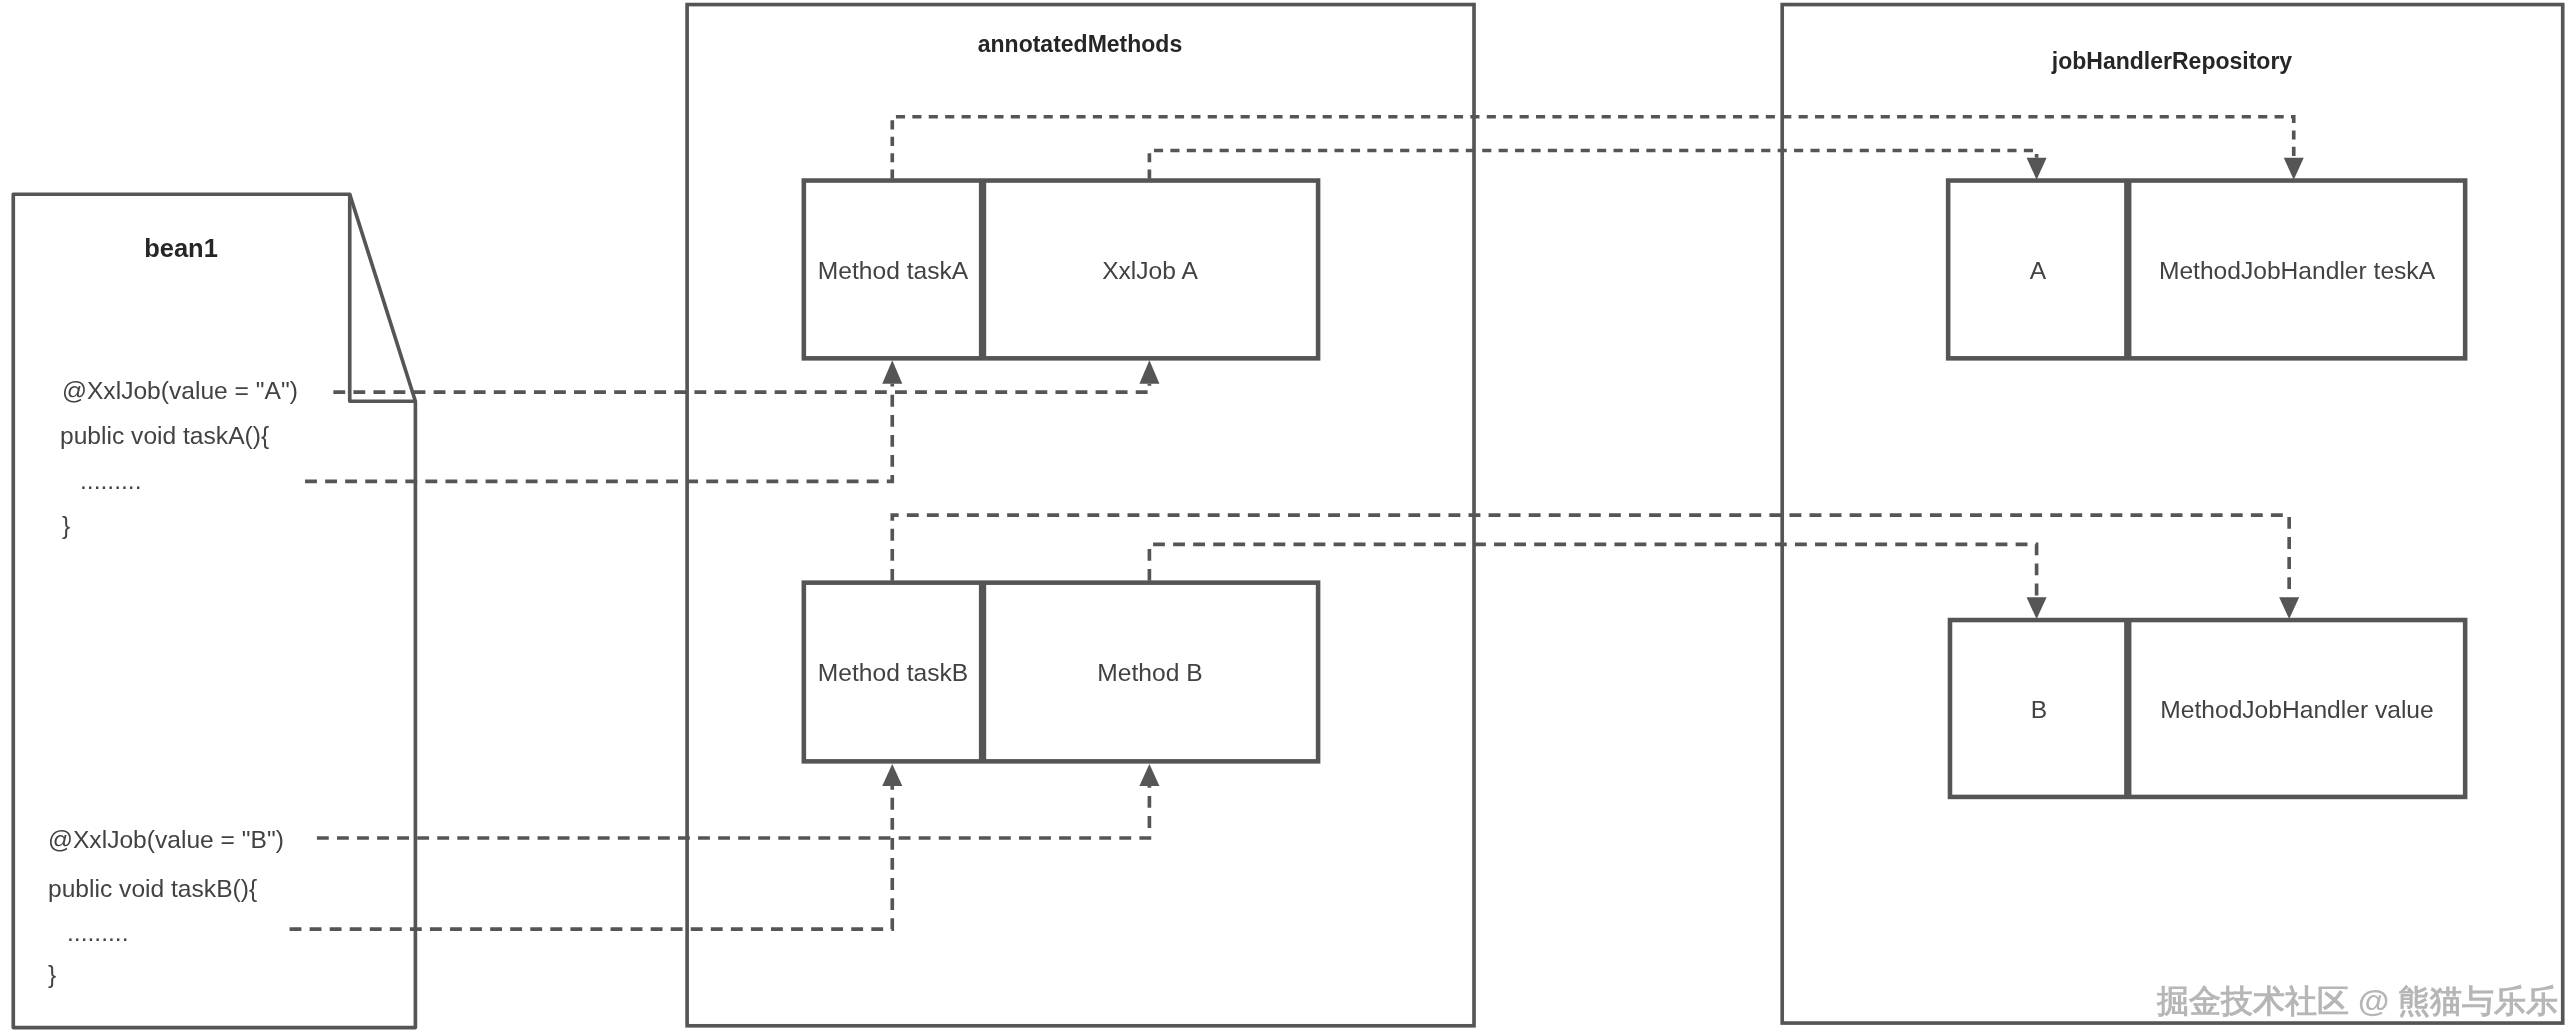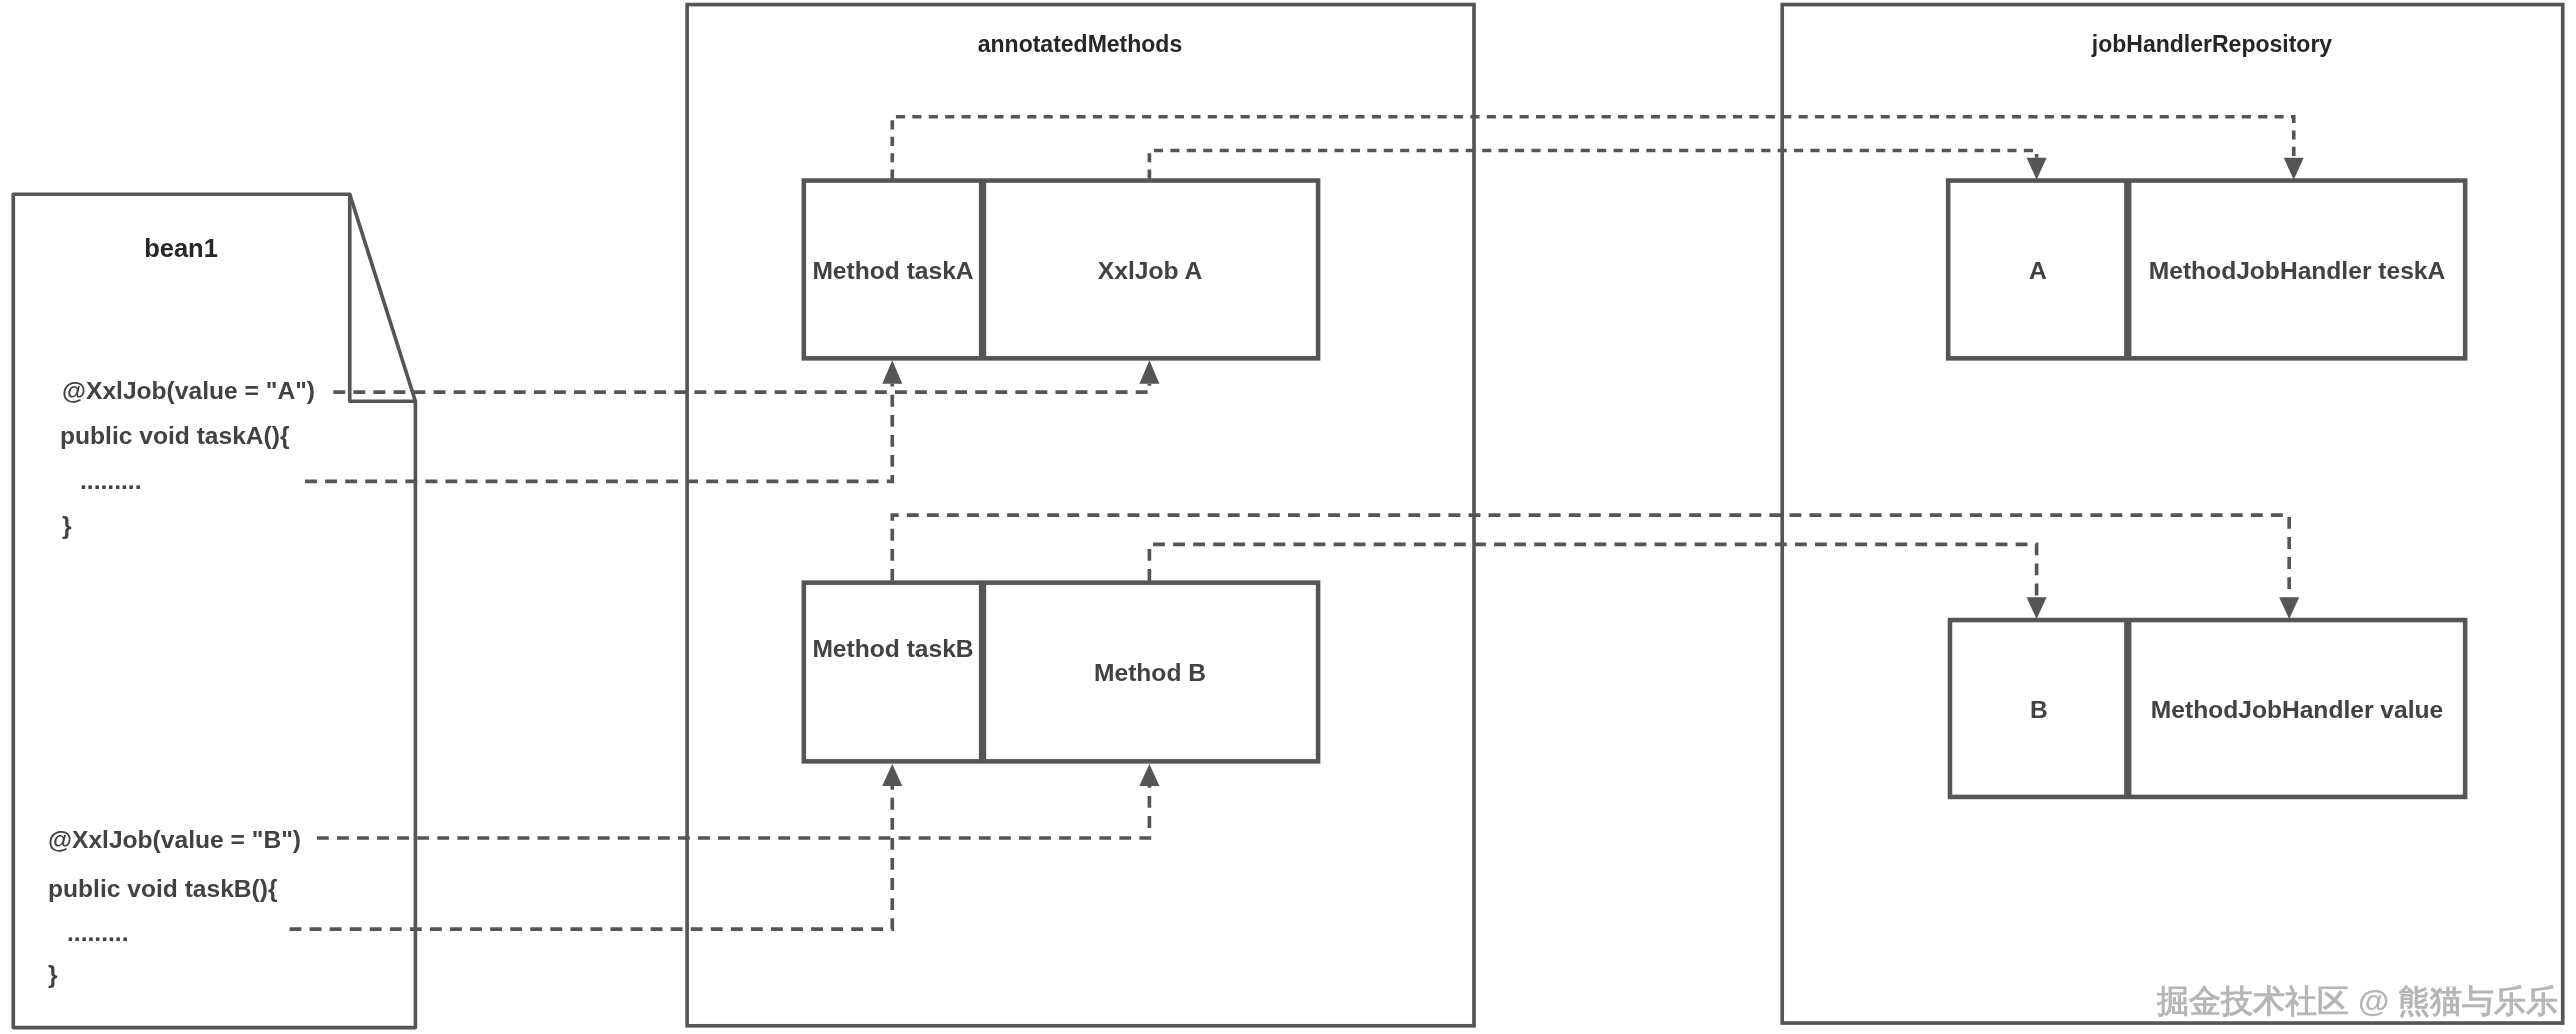--- a/index.html
+++ b/index.html
@@ -6,21 +6,21 @@
     --line:#555555; --text:#424242; --title:#262626; --watermark:#b6b6b6; --background:#ffffff;
   }
   html,body{margin:0;padding:0;background:var(--background);}
   .stage{
     position:relative;width:2576px;height:1034px;background:var(--background);
     font-family:"Liberation Sans",sans-serif;overflow:hidden;
   }
   .stage svg{position:absolute;left:0;top:0;}
   .label{
     position:absolute;white-space:nowrap;color:var(--text);
-    font-size:24.6px;line-height:29px;font-weight:bold;
+    font-size:24.6px;line-height:29px;
   }
   .center{transform:translate(-50%,-50%);}
   .vcenter{transform:translateY(-50%);}
   .title{font-weight:bold;font-size:23px;color:var(--title);}
   .code{font-size:24.6px;color:var(--text);}
   .watermark{
     position:absolute;right:18px;top:980px;font-size:32px;
     color:var(--watermark);text-shadow:1.4px 1.4px 0 #ffffff;
     font-weight:bold;
   }
@@ -83,24 +83,24 @@
   <div class="label code vcenter" style="left:62px;top:525px;">}</div>
 
   <div class="label code vcenter" style="left:48px;top:839px;">@XxlJob(value = "B")</div>
   <div class="label code vcenter" style="left:48px;top:888px;">public void taskB(){</div>
   <div class="label code vcenter" style="left:67px;top:932px;">.........</div>
   <div class="label code vcenter" style="left:48px;top:974px;">}</div>
 
   <div class="label title center" style="left:1080px;top:44px;">annotatedMethods</div>
   <div class="label center" style="left:893px;top:270px;">Method taskA</div>
   <div class="label center" style="left:1150px;top:270px;">XxlJob A</div>
-  <div class="label center" style="left:893px;top:648px;text-align:center;">Method taskB</div>
+  <div class="label center" style="left:893px;top:672px;text-align:center;">Method taskB</div>
   <div class="label center" style="left:1150px;top:672px;">Method B</div>
 
-  <div class="label title center" style="left:2172px;top:44px;margin-left:40px;">jobHandlerRepository</div>
+  <div class="label title center" style="left:2172px;top:61px;">jobHandlerRepository</div>
   <div class="label center" style="left:2038px;top:270px;">A</div>
   <div class="label center" style="left:2297px;top:270px;">MethodJobHandler teskA</div>
   <div class="label center" style="left:2039px;top:709px;">B</div>
   <div class="label center" style="left:2297px;top:709px;">MethodJobHandler value</div>
 
   <div class="watermark">掘金技术社区 @ 熊猫与乐乐</div>
 
 </div>
 
 

